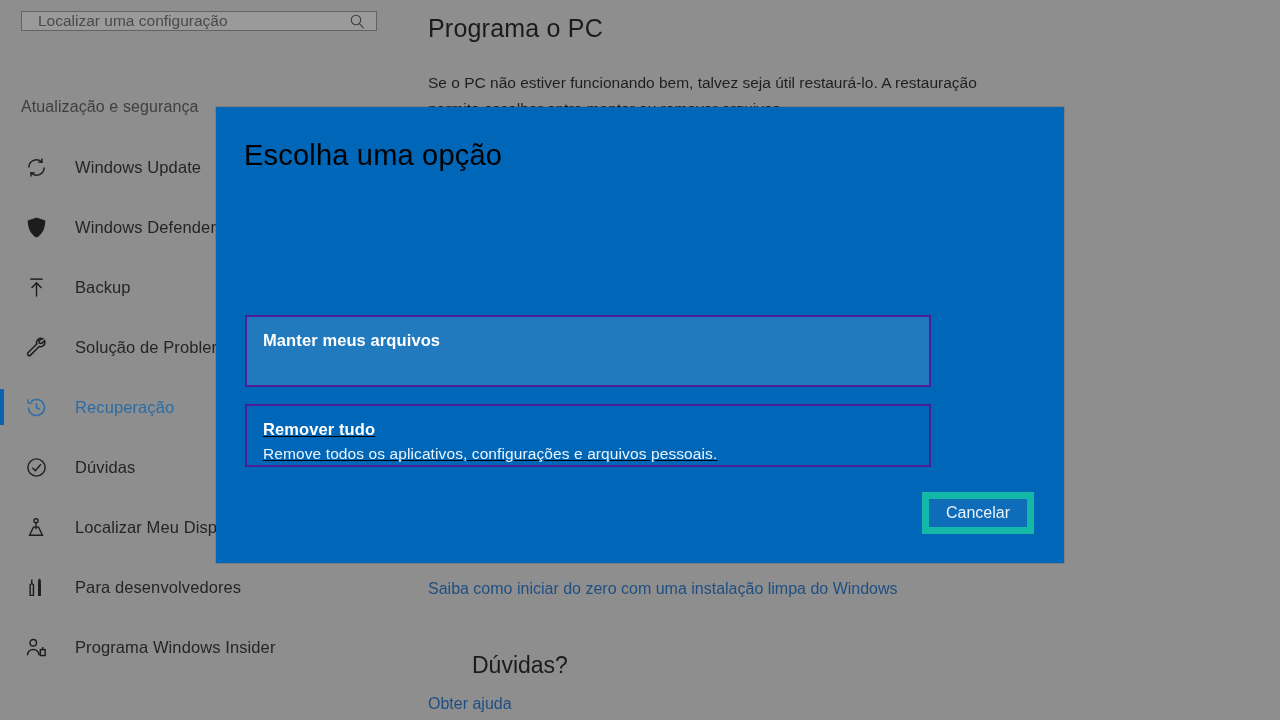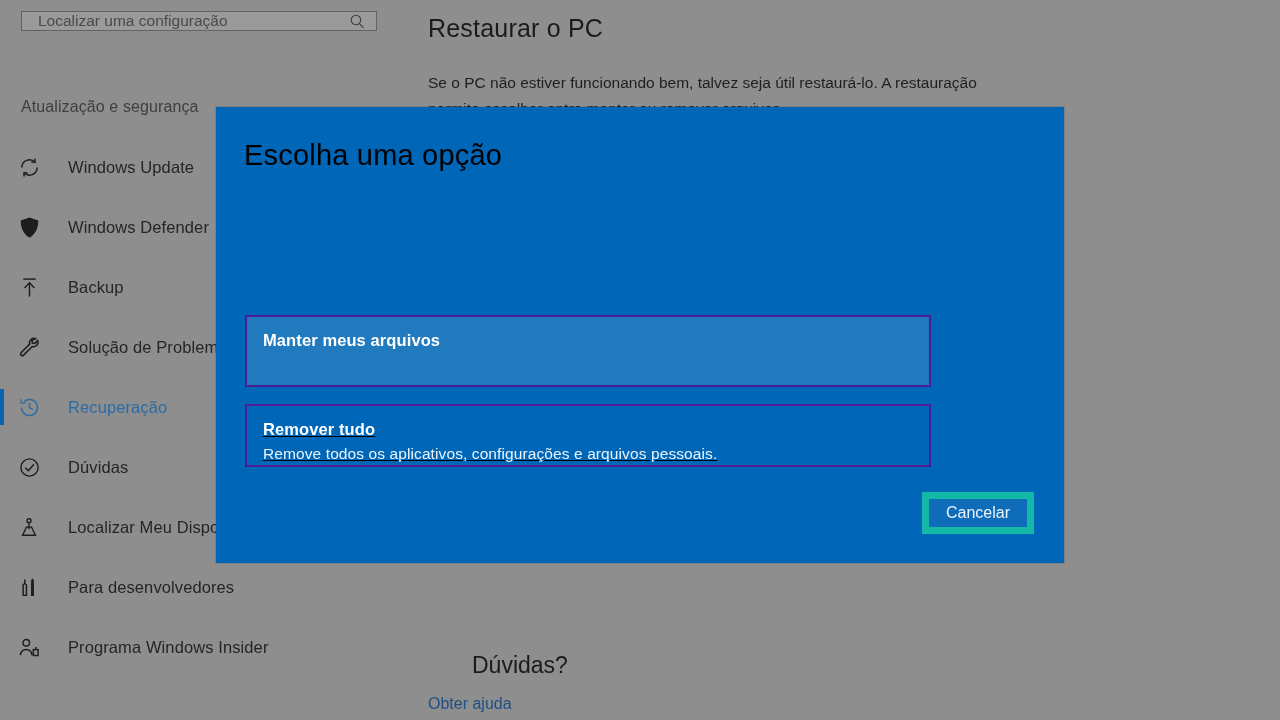--- a/index.html
+++ b/index.html
@@ -72,21 +72,21 @@
   #sidebar-list {
     position: absolute;
     left: 0; top: 137px;
     width: 400px;
   }
   .sidebar-item {
     position: relative;
     height: 60px;
     display: flex;
     align-items: center;
-    padding-left: 12px;
+    padding-left: 19px;
     box-sizing: border-box;
   }
   .sidebar-item .sel-bar {
     position: absolute;
     left: 0; top: 12px;
     width: 4px; height: 36px;
     background: transparent;
   }
   .sidebar-item.selected .sel-bar { background: #0b63b0; }
   .sidebar-item .si-icon {
@@ -329,22 +329,23 @@
             <line x1="18.5" y1="11.4" x2="18.5" y2="14.2"></line>
           </svg>
         </span>
         <span class="si-label">Programa Windows Insider</span>
       </div>
 
     </div>
   </div>
 
   <div id="content-pane">
-    <div id="page-title">Restaurar o PC</div>
+    <div id="page-title">Programa o PC</div>
     <div id="page-desc">Se o PC não estiver funcionando bem, talvez seja útil restaurá-lo. A restauração permite escolher entre manter ou remover arquivos,</div>
+    <div id="clean-install-link">Saiba como iniciar do zero com uma instalação limpa do Windows</div>
     <div id="doubts-heading">Dúvidas?</div>
     <div id="help-link">Obter ajuda</div>
   </div>
 
 </div>
 
 <div id="reset-dialog">
 
   <div id="dialog-title">Escolha uma opção</div>
 

